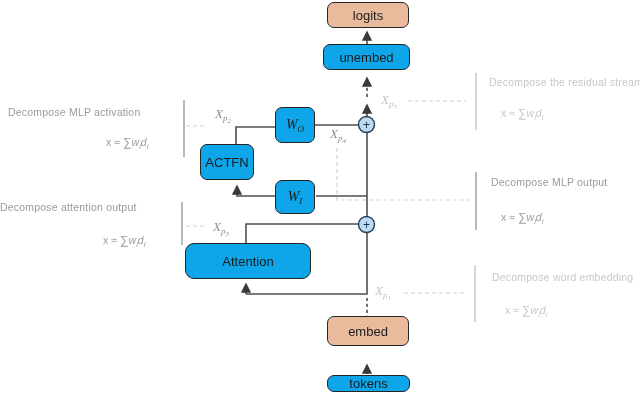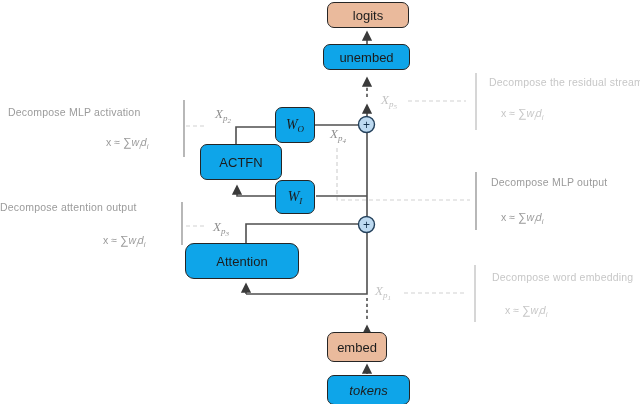--- a/index.html
+++ b/index.html
@@ -86,27 +86,27 @@
       <circle cx="366.5" cy="224.5" r="8" fill="#bddaf1" stroke="#24415c" stroke-width="1.4"></circle>
       <text x="366.5" y="228.6" text-anchor="middle" font-size="12" font-family="Liberation Sans, sans-serif" fill="#14324c">+</text>
     </g>
   </svg>
 
   <div class="box tan" style="left:327px;top:2px;width:82px;height:26px;">logits</div>
   <div class="box blue" style="left:323px;top:44px;width:87px;height:26px;">unembed</div>
   <div class="box blue" style="left:275px;top:107px;width:40px;height:36px;text-align:right;">
     <span class="wlabel"><span>W</span><span class="wsub">O</span></span>
   </div>
-  <div class="box blue" style="left:200px;top:144px;width:82px;height:36px;">ACTFN</div>
+  <div class="box blue" style="left:200px;top:144px;width:54px;height:36px;">ACTFN</div>
   <div class="box blue" style="left:275px;top:180px;width:40px;height:34px;">
     <span class="wlabel"><span>W</span><span class="wsub">I</span></span>
   </div>
-  <div class="box blue" style="left:185px;top:243px;width:114px;height:36px;border-radius:9px;">Attention</div>
-  <div class="box tan" style="left:327px;top:332px;width:60px;height:30px;">embed</div>
-  <div class="box blue" style="left:327px;top:375px;width:83px;height:30px;font-style:italic;">tokens</div>
+  <div class="box blue" style="left:185px;top:243px;width:126px;height:36px;border-radius:9px;">Attention</div>
+  <div class="box tan" style="left:327px;top:316px;width:82px;height:30px;">embed</div>
+  <div class="box blue" style="left:327px;top:375px;width:83px;height:17px;">tokens</div>
 
   <span class="xp xp-medium" style="left:207px;top:106px;margin-left:8px;">
     <span>X</span><span class="xsub"><span>p</span><span class="xn">2</span></span>
   </span>
   <span class="xp xp-medium" style="left:213px;top:219px;">
     <span>X</span><span class="xsub"><span>p</span><span class="xn">3</span></span>
   </span>
   <span class="xp xp-medium" style="left:330px;top:126px;">
     <span>X</span><span class="xsub"><span>p</span><span class="xn">4</span></span>
   </span>

